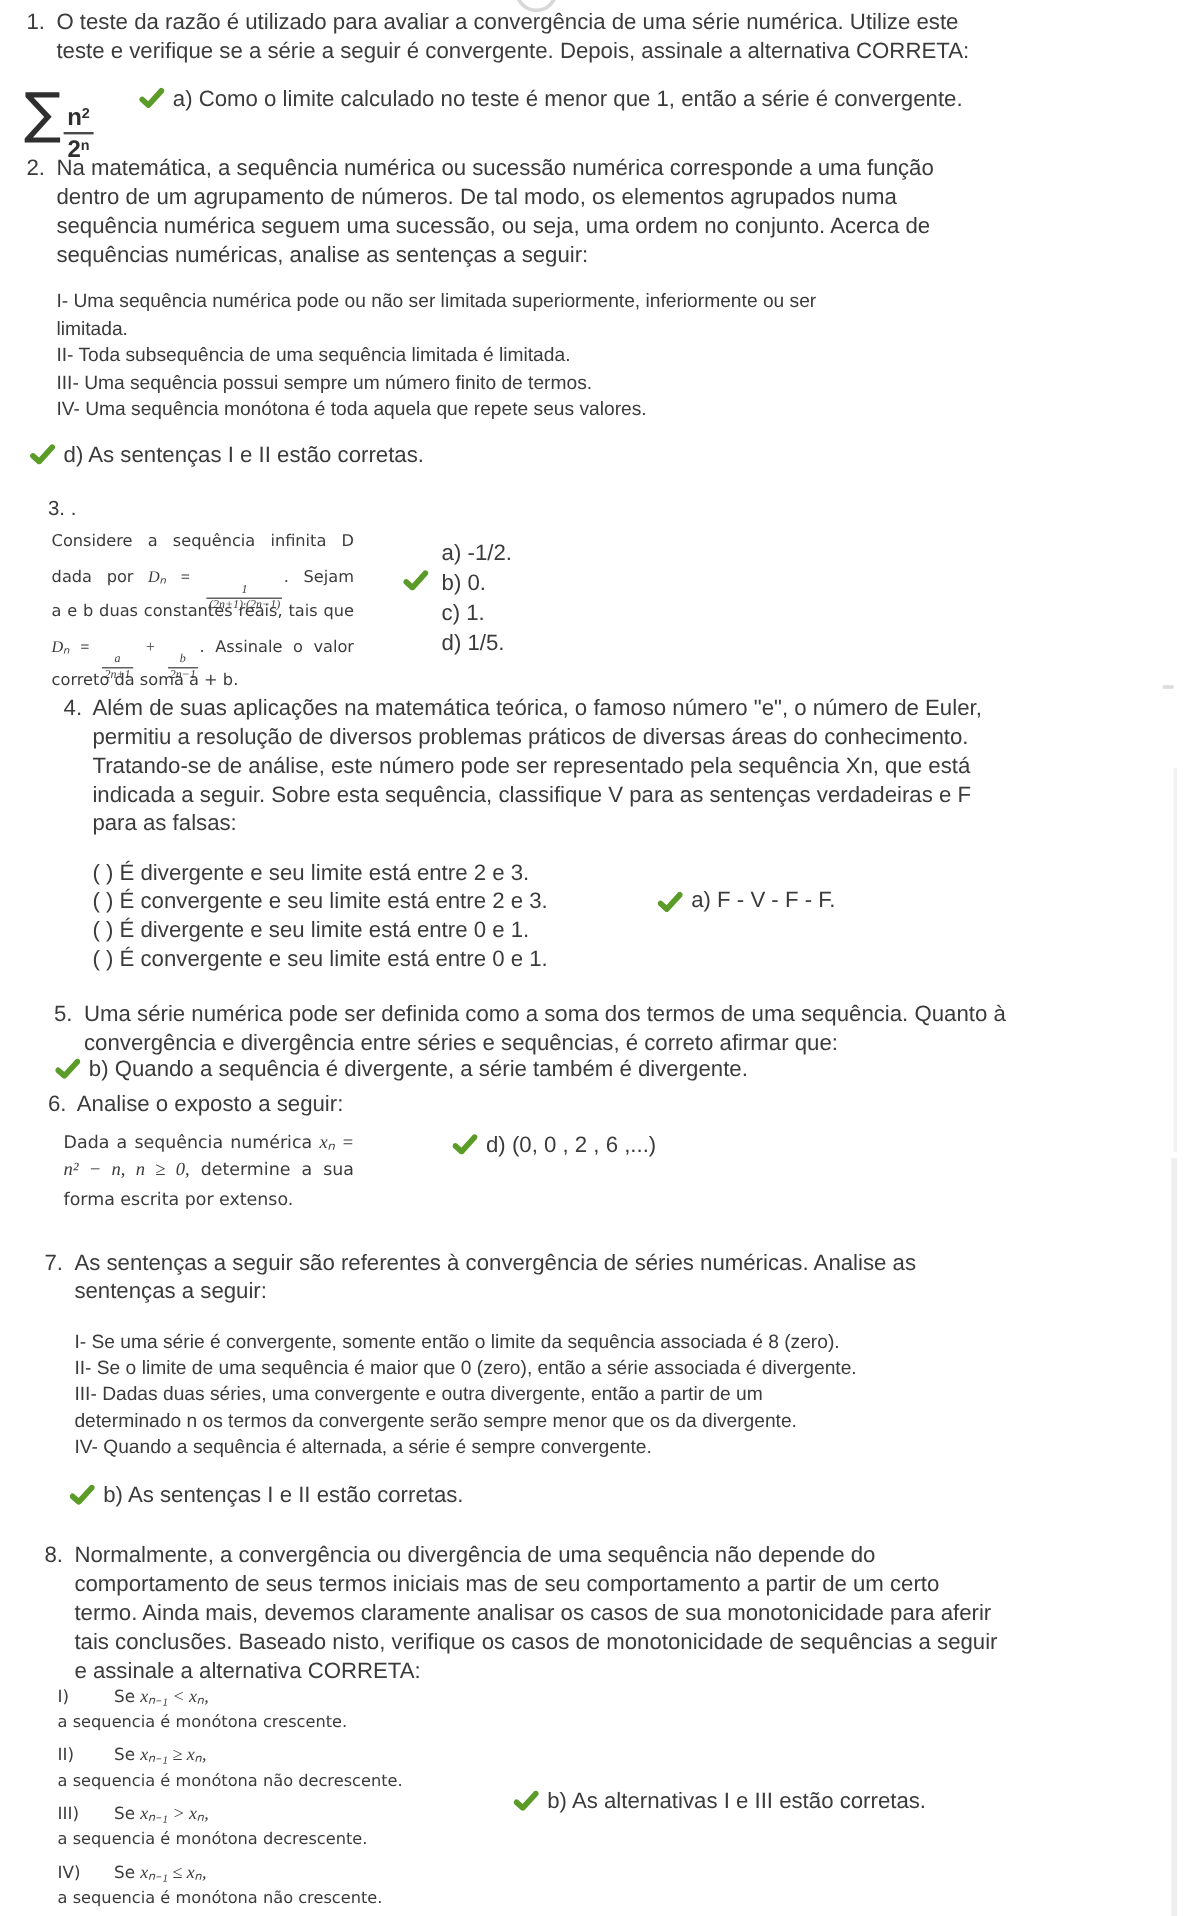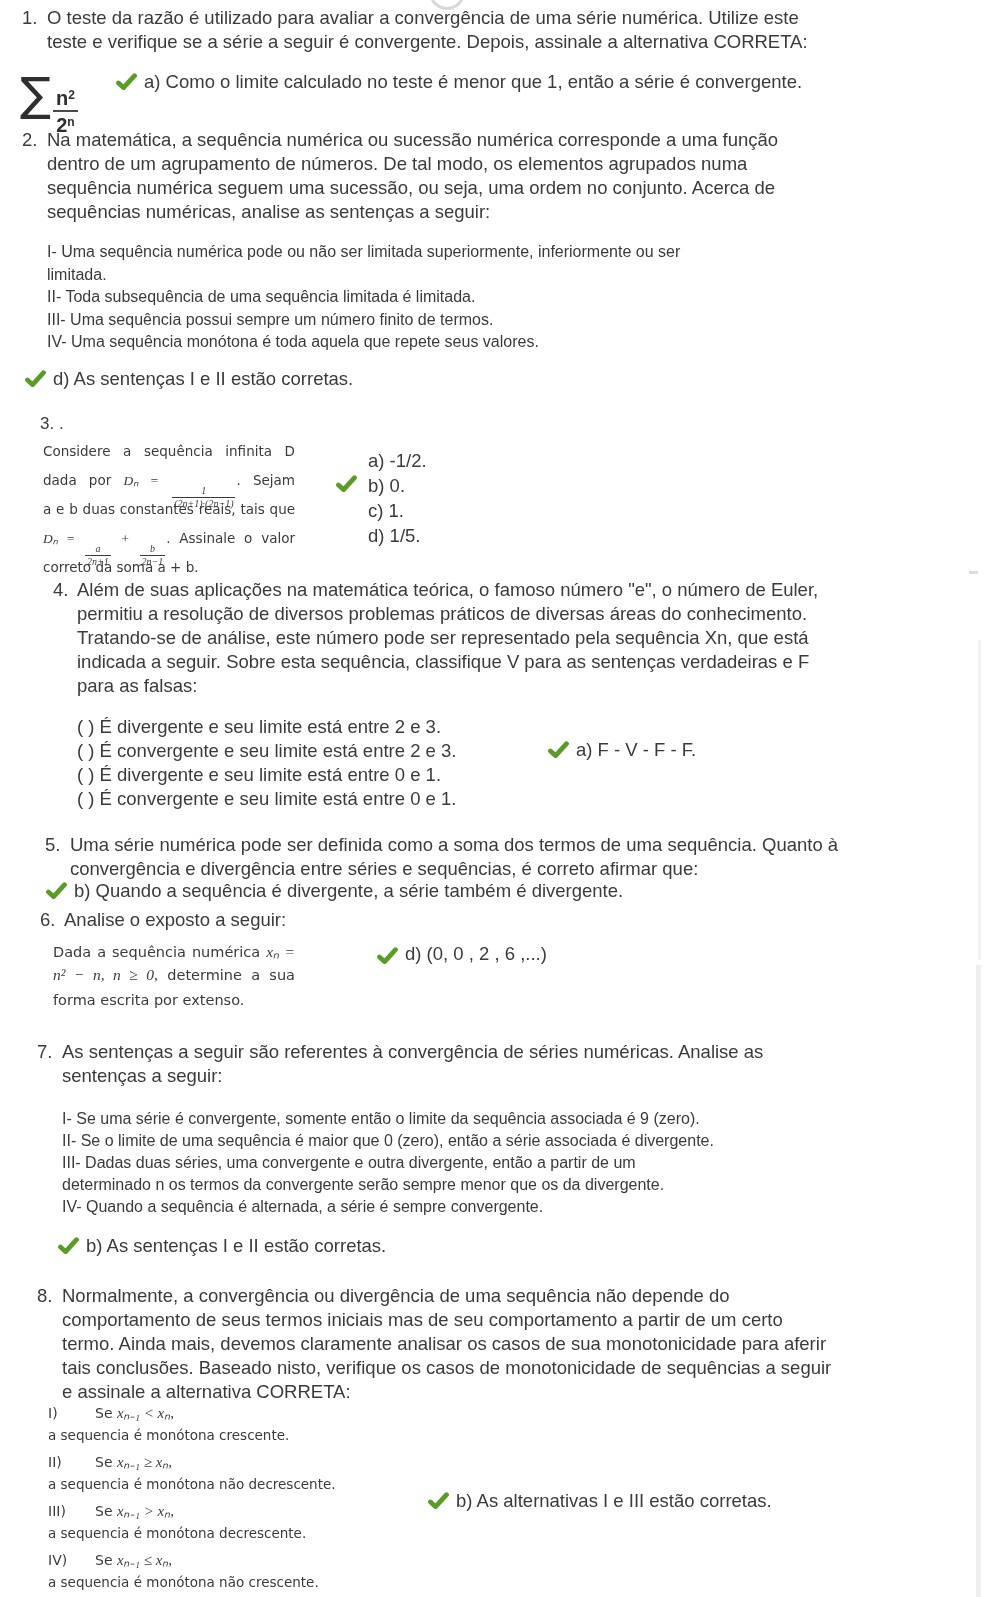--- a/index.html
+++ b/index.html
@@ -189,21 +189,21 @@
     </div>
   </div>
 
   <div class="checklist" style="top:716px;left:77px;">
     <div class="tl">(   ) É divergente e seu limite está entre 2 e 3.</div>
     <div class="tl">(   ) É convergente e seu limite está entre 2 e 3.</div>
     <div class="tl">(   ) É divergente e seu limite está entre 0 e 1.</div>
     <div class="tl">(   ) É convergente e seu limite está entre 0 e 1.</div>
   </div>
 
-  <div class="answer" style="top:738px;left:548px;">
+  <div class="answer" style="top:738px;left:548px;align-items:center;">
     <span class="check">
       <svg width="21" height="17" viewBox="0 0 22 18">
           <path d="M2.5 10.5 L8 15.5 L19.5 2.8" fill="none" stroke="currentColor" stroke-width="5" stroke-linecap="round" stroke-linejoin="round"></path>
         </svg>
     </span>
     <span>a) F - V - F - F.</span>
   </div>
 
   <div class="qblock" style="top:833px;left:45px;">
     <span class="qnum">5.</span>
@@ -230,39 +230,39 @@
   <div class="q6body" style="top:940px;left:53px;">
     <div class="tl6">
       <span>Dada a sequência numérica</span> <span class="m m6">xₙ =</span>
     </div>
     <div class="tl6">
       <span class="m m6">n² − n, n ≥ 0,</span> <span>determine a sua</span>
     </div>
     <div class="tl6 last">forma escrita por extenso.</div>
   </div>
 
-  <div class="answer" style="top:942px;left:377px;align-items:center;">
+  <div class="answer" style="top:942px;left:377px;">
     <span class="check">
       <svg width="21" height="17" viewBox="0 0 22 18">
           <path d="M2.5 10.5 L8 15.5 L19.5 2.8" fill="none" stroke="currentColor" stroke-width="5" stroke-linecap="round" stroke-linejoin="round"></path>
         </svg>
     </span>
     <span>d) (0, 0 , 2 , 6 ,...)</span>
   </div>
 
   <div class="qblock" style="top:1040px;left:37px;">
     <span class="qnum">7.</span>
     <div>
       <div class="tline">As sentenças a seguir são referentes à convergência de séries numéricas. Analise as</div>
       <div class="tline">sentenças a seguir:</div>
     </div>
   </div>
 
   <div class="stmts lh22" style="top:1110px;left:62px;">
-    <div class="tl">I- Se uma série é convergente, somente então o limite da sequência associada é 9 (zero).</div>
+    <div class="tl">I- Se uma série é convergente, somente então o limite da sequência associada é 8 (zero).</div>
     <div class="tl">II- Se o limite de uma sequência é maior que 0 (zero), então a série associada é divergente.</div>
     <div class="tl">III- Dadas duas séries, uma convergente e outra divergente, então a partir de um</div>
     <div class="tl">determinado n os termos da convergente serão sempre menor que os da divergente.</div>
     <div class="tl">IV- Quando a sequência é alternada, a série é sempre convergente.</div>
   </div>
 
   <div class="answer" style="top:1234px;left:58px;">
     <span class="check">
       <svg width="21" height="17" viewBox="0 0 22 18">
           <path d="M2.5 10.5 L8 15.5 L19.5 2.8" fill="none" stroke="currentColor" stroke-width="5" stroke-linecap="round" stroke-linejoin="round"></path>

